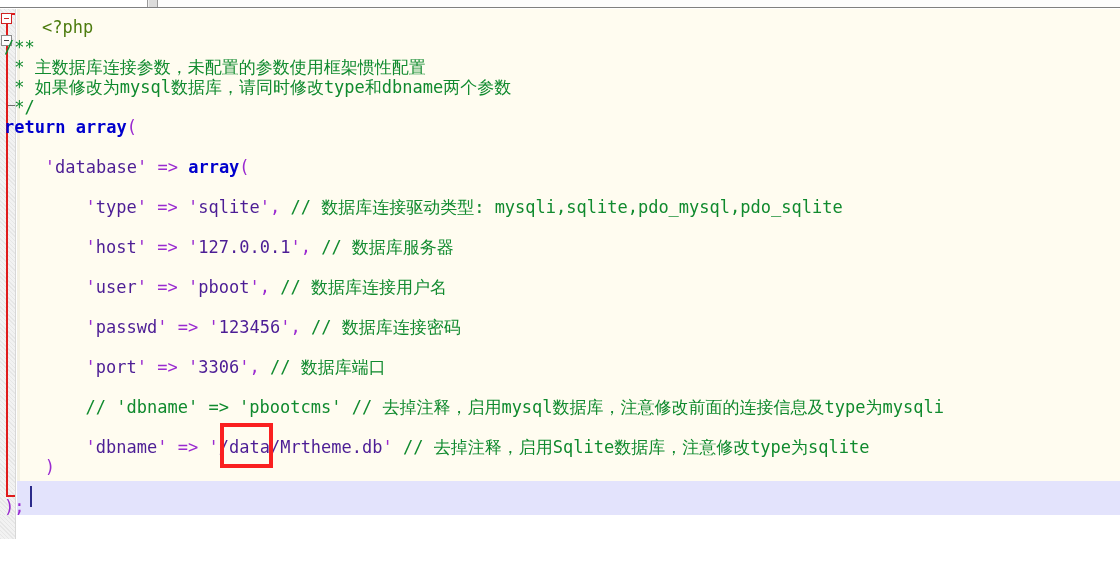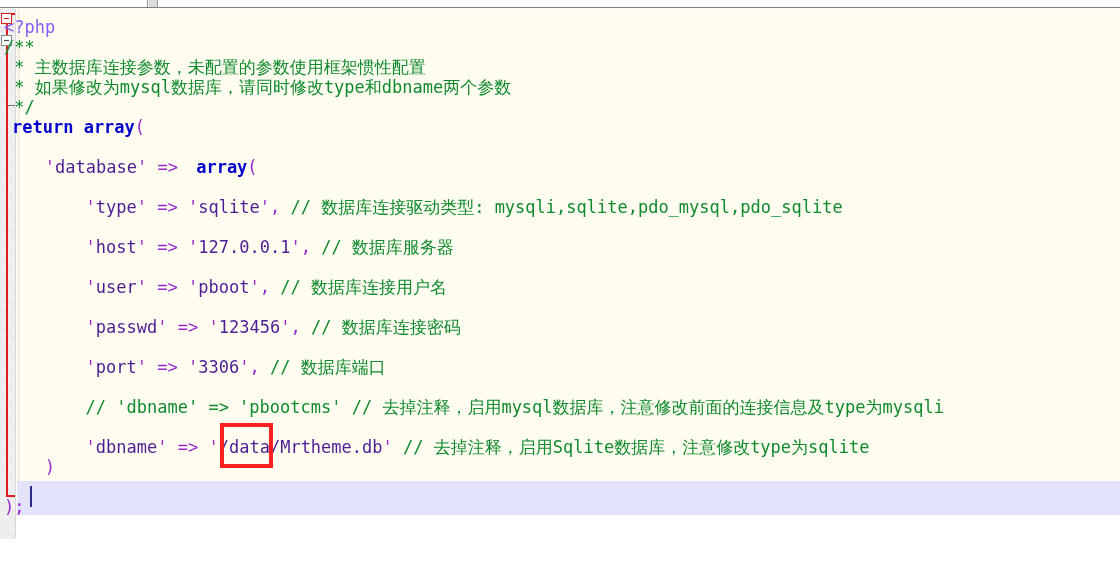--- a/index.html
+++ b/index.html
@@ -162,23 +162,23 @@
     white-space: pre;
   }
   .ln {
     position: absolute;
     left: 4px;
     height: 20px;
     white-space: pre;
   }
 
   
-  .t-php    { color: #8b5cf6; }
+  .t-php    { color: #4d7c0f; margin-left: 38px; }
   .t-cmt    { color: #108a2e; }
-  .t-kw     { color: #0000cd; font-weight: bold; margin-left: 8px; }
+  .t-kw     { color: #0000cd; font-weight: bold; }
   .t-punc   { color: #9a2ad0; }
   .t-str    { color: #9a2ad0; }
   .t-strtxt { color: #4c1d95; }
   .t-plain  { color: #303030; }
 
   
   .annot-box {
     position: absolute;
     left: 220px;
     top: 414px;

